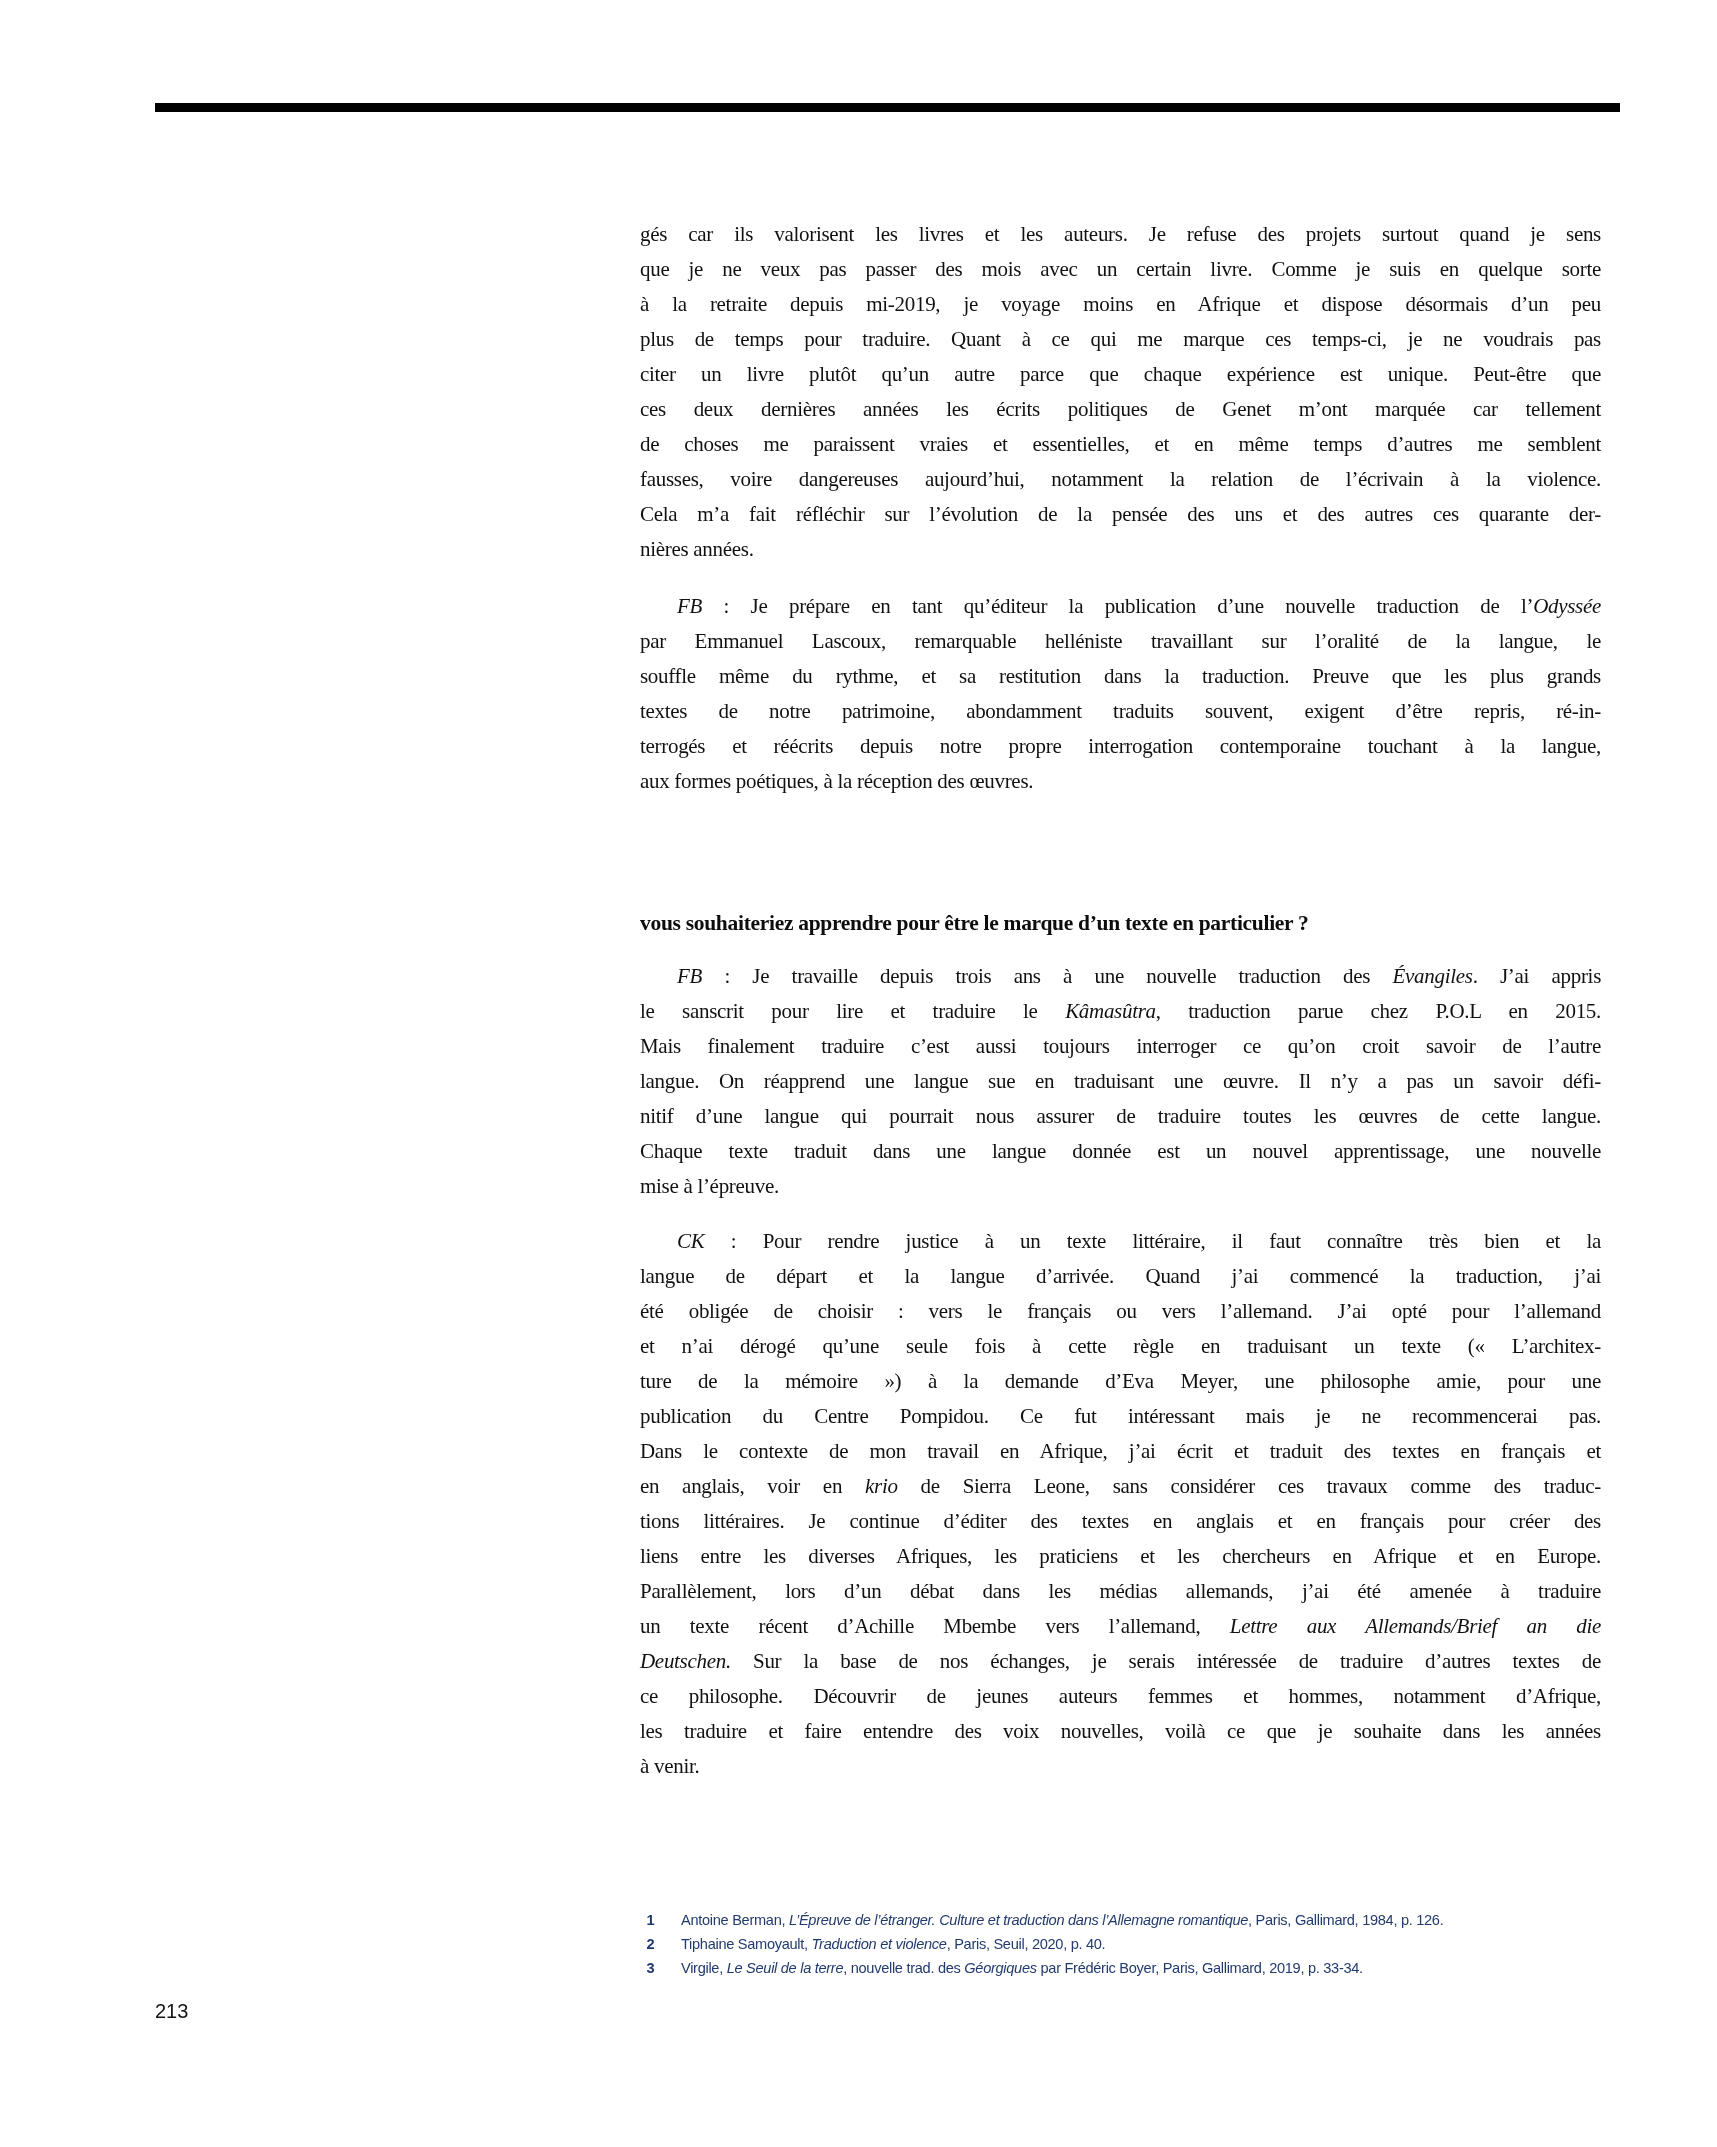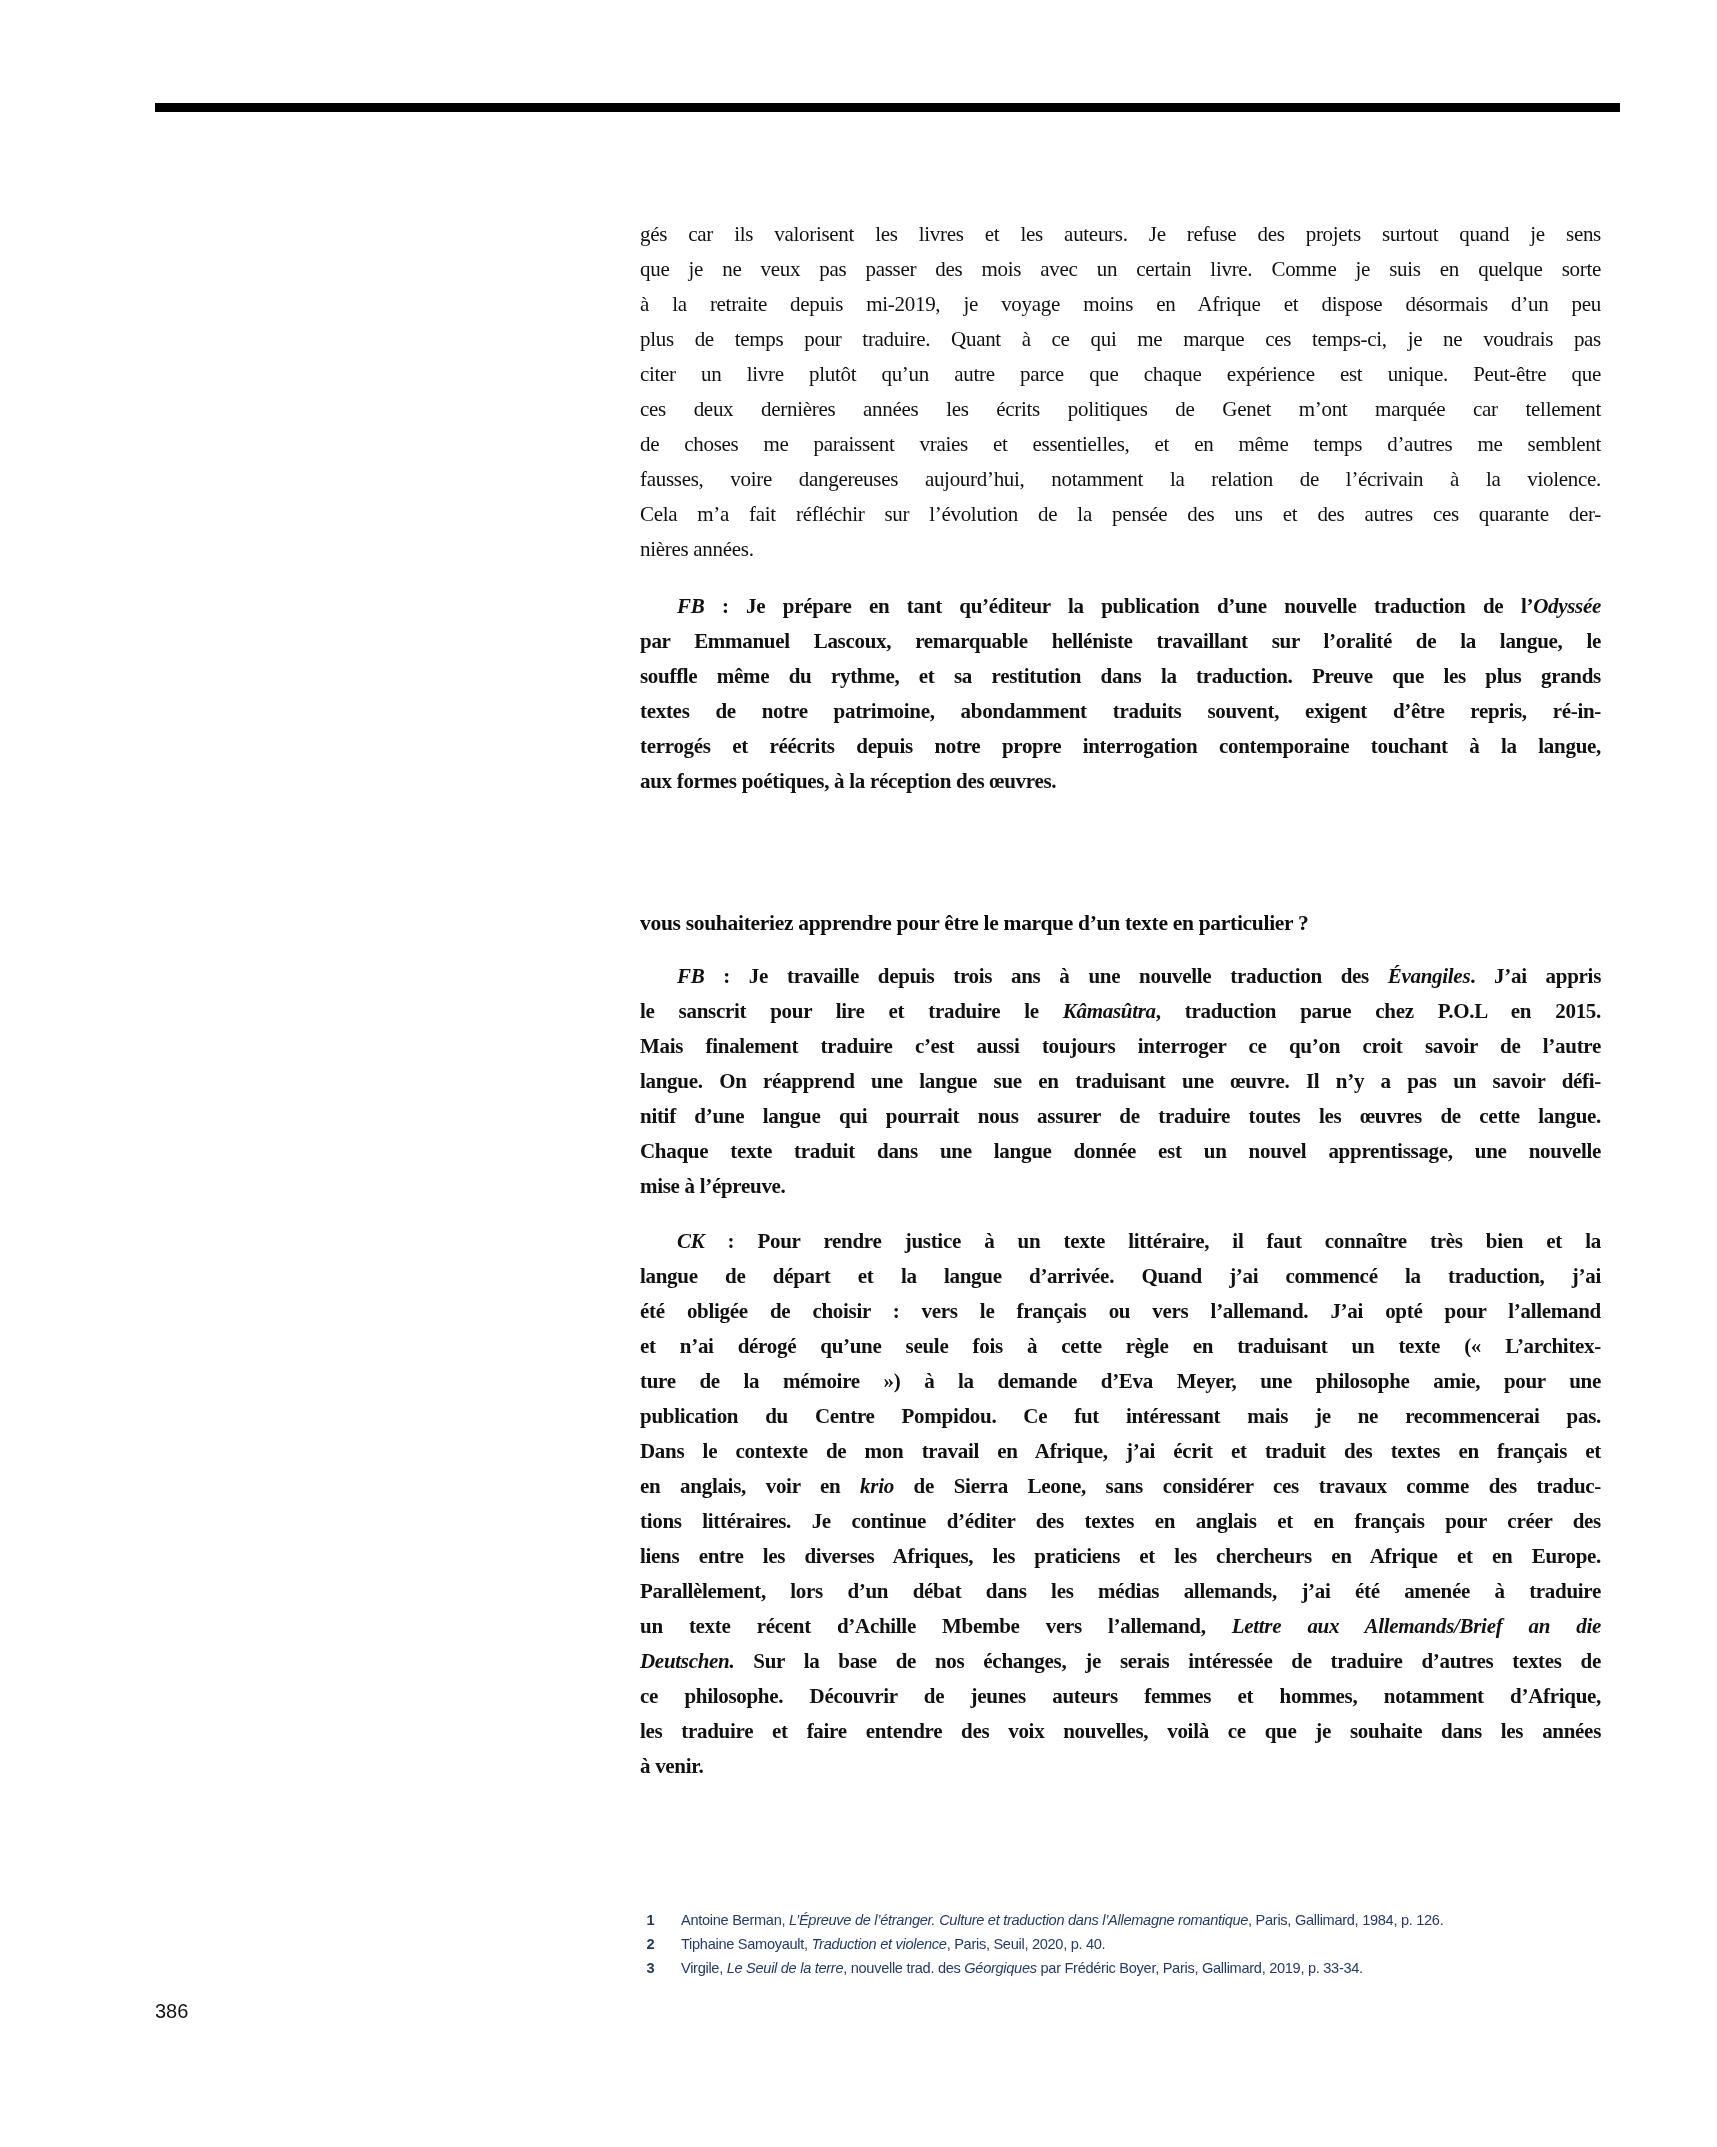--- a/index.html
+++ b/index.html
@@ -25,21 +25,21 @@
     width: 961px; height: 2147px;
   }
   .body-par {
     position: absolute; left: 0; width: 961px; margin: 0;
     font-size: 21px; line-height: 35px;
     letter-spacing: -0.3px;
     color: #111111;
     text-align: justify;
     text-align-last: justify;
   }
-  .body-par.indent { text-indent: 37px; font-weight: bold; }
+  .body-par.indent { text-indent: 37px; }
   .p1 { top: 217px; }
   .p2 { top: 589px; }
   .p3 { top: 959px; }
   .p4 { top: 1224px; }
   .question-heading {
     position: absolute; left: 0; top: 868px; width: 961px; margin: 0;
     font-size: 21.5px; line-height: 37px; font-weight: 700;
     letter-spacing: -0.3px;
     color: #0d0d0d;
     text-align: justify;
@@ -97,16 +97,16 @@
         <span class="fn-text"><span>Tiphaine Samoyault, </span><span class="it">Traduction et violence</span><span>, Paris, Seuil, 2020, p. 40.</span></span>
       </div>
       <div class="fn-row">
         <span class="fn-num">3</span>
         <span class="fn-text"><span>Virgile, </span><span class="it">Le Seuil de la terre</span><span>, nouvelle trad. des </span><span class="it">Géorgiques</span><span> par Frédéric Boyer, Paris, Gallimard, 2019, p. 33-34.</span></span>
       </div>
     </section>
 
   </main>
 
-  <div class="page-number">386</div>
+  <div class="page-number">213</div>
 
 </div>
 
 
 </body></html>

